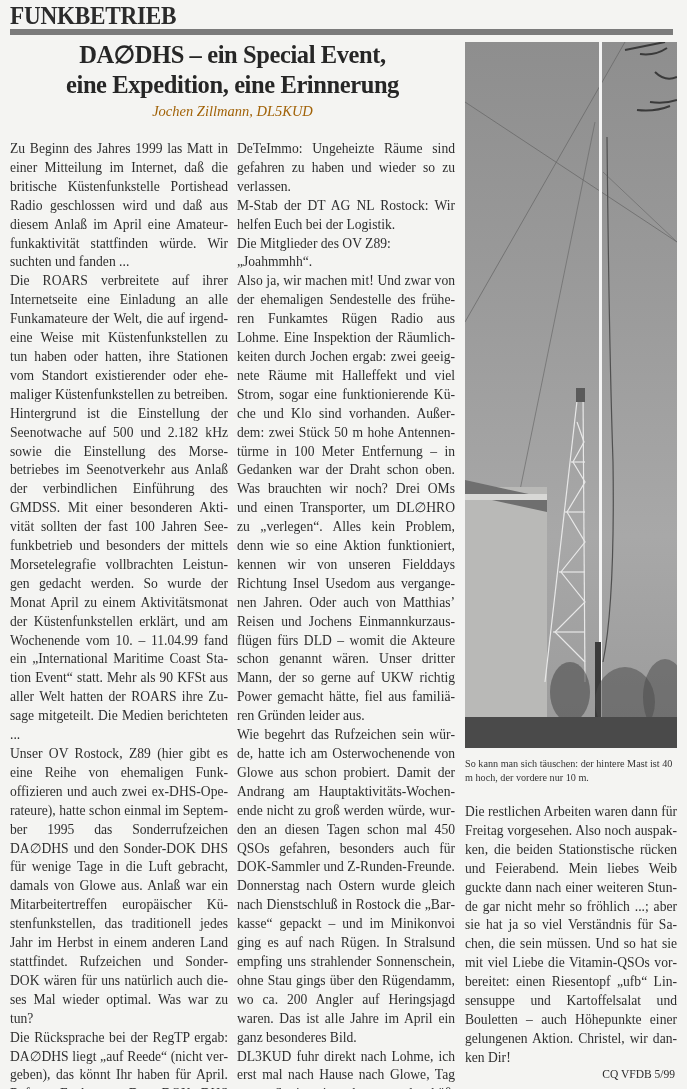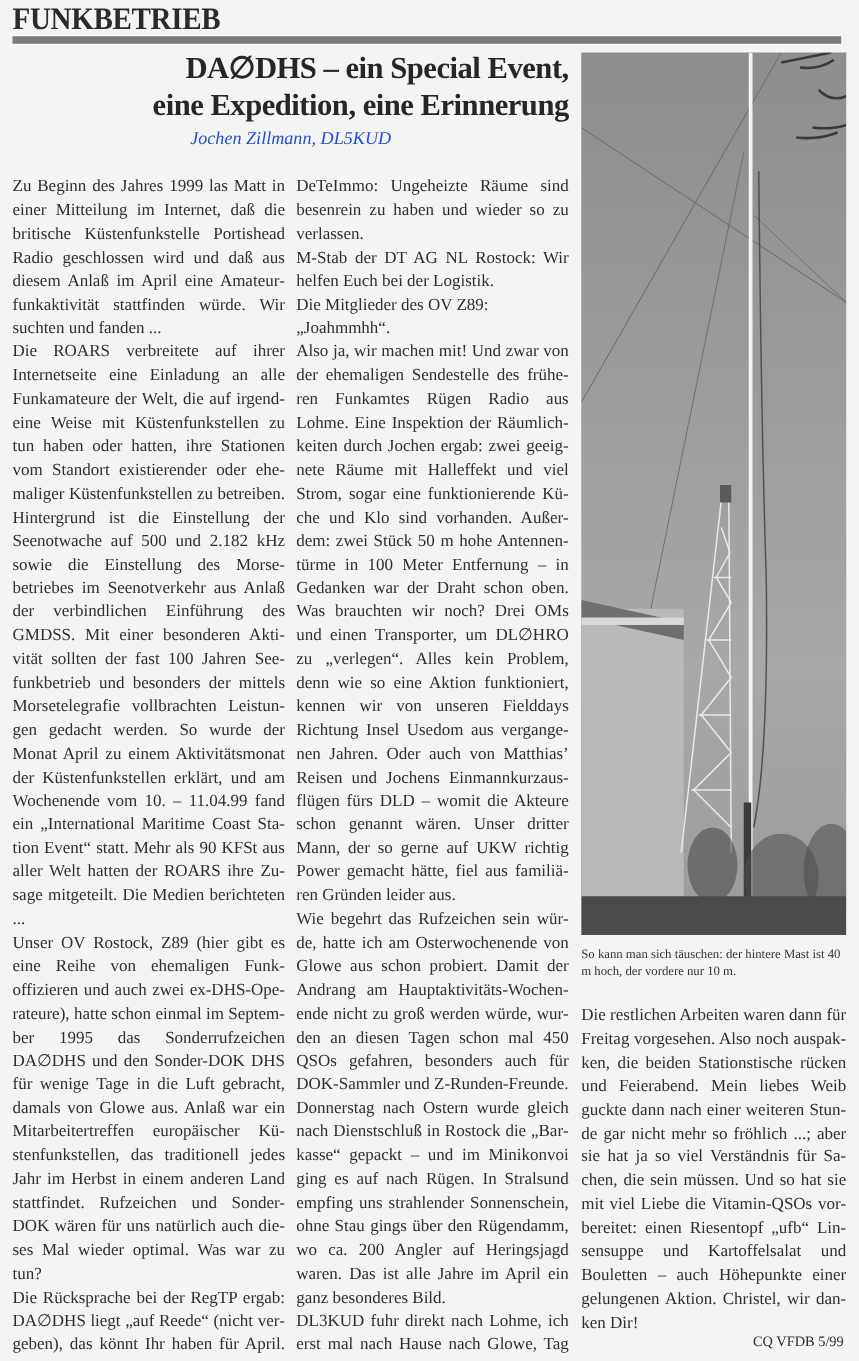--- a/index.html
+++ b/index.html
@@ -33,37 +33,37 @@
     top: 29px;
     width: 663px;
     height: 6px;
     background: #7b7b7b;
   }
   .headline {
     position: absolute;
     left: 10px;
     top: 40px;
     width: 445px;
-    text-align: right;
+    text-align: center;
     margin: 0;
     font-size: 24.5px;
     font-weight: bold;
     line-height: 30px;
     color: #262626;
     letter-spacing: -0.4px;
   }
   .byline {
     position: absolute;
     left: 10px;
     top: 103px;
     width: 445px;
     text-align: center;
     font-style: italic;
     font-size: 14.5px;
-    color: #1d4ed8;
+    color: #a16207;
   }
   .col {
     position: absolute;
     font-size: 13.6px;
     line-height: 18.9px;
     text-align: justify;
     hyphens: manual;
     color: #2e2e2e;
   }
   .col p {
@@ -120,21 +120,21 @@
 <div class="byline">Jochen Zillmann, DL5KUD</div>
 
 <div class="col col-1">
   <p>Zu Beginn des Jahres 1999 las Matt in einer Mitteilung im Internet, daß die britische Küstenfunkstelle Portishead Radio geschlossen wird und daß aus diesem Anlaß im April eine Amateur­funkaktivität stattfinden würde. Wir suchten und fanden ...</p>
   <p>Die ROARS verbreitete auf ihrer Internetseite eine Einladung an alle Funkamateure der Welt, die auf irgend­eine Weise mit Küstenfunkstellen zu tun haben oder hatten, ihre Stationen vom Standort existierender oder ehe­maliger Küstenfunkstellen zu betrei­ben. Hintergrund ist die Einstellung der Seenotwache auf 500 und 2.182 kHz sowie die Einstellung des Morse­betriebes im Seenotverkehr aus Anlaß der verbindlichen Einführung des GMDSS. Mit einer besonderen Akti­vität sollten der fast 100 Jahren See­funkbetrieb und besonders der mittels Morsetelegrafie vollbrachten Leistun­gen gedacht werden. So wurde der Monat April zu einem Aktivitätsmonat der Küstenfunkstellen erklärt, und am Wochenende vom 10. – 11.04.99 fand ein „International Maritime Coast Sta­tion Event“ statt. Mehr als 90 KFSt aus aller Welt hatten der ROARS ihre Zu­sage mitgeteilt. Die Medien berichte­ten ...</p>
   <p class="gap">Unser OV Rostock, Z89 (hier gibt es eine Reihe von ehemaligen Funk­offizieren und auch zwei ex-DHS-Ope­rateure), hatte schon einmal im Septem­ber 1995 das Sonderrufzeichen DA∅DHS und den Sonder-DOK DHS für wenige Tage in die Luft gebracht, damals von Glowe aus. Anlaß war ein Mitarbeitertreffen europäischer Kü­stenfunkstellen, das traditionell jedes Jahr im Herbst in einem anderen Land stattfindet. Rufzeichen und Sonder-DOK wären für uns natürlich auch die­ses Mal wieder optimal. Was war zu tun?</p>
   <p class="gap">Die Rücksprache bei der RegTP ergab: DA∅DHS liegt „auf Reede“ (nicht ver­geben), das könnt Ihr haben für April. Referat Funksport: Den DOK DHS könntet Ihr wieder bekommen.</p>
 </div>
 
 <div class="col col-2">
-  <p>DeTeImmo: Ungeheizte Räume sind besenrein zu haben und wieder so zu verlassen.</p>
+  <p>DeTeImmo: Ungeheizte Räume sind gefahren zu haben und wieder so zu verlassen.</p>
   <p>M-Stab der DT AG NL Rostock: Wir helfen Euch bei der Logistik.</p>
   <p style="text-align:left">Die Mitglieder des OV Z89:</p>
   <p style="text-align:left">„Joahmmhh“.</p>
   <p>Also ja, wir machen mit! Und zwar von der ehemaligen Sendestelle des frühe­ren Funkamtes Rügen Radio aus Lohme. Eine Inspektion der Räumlich­keiten durch Jochen ergab: zwei geeig­nete Räume mit Halleffekt und viel Strom, sogar eine funktionierende Kü­che und Klo sind vorhanden. Außer­dem: zwei Stück 50 m hohe Antennen­türme in 100 Meter Entfernung – in Gedanken war der Draht schon oben. Was brauchten wir noch? Drei OMs und einen Transporter, um DL∅HRO zu „verlegen“. Alles kein Problem, denn wie so eine Aktion funktioniert, kennen wir von unseren Fielddays Richtung Insel Usedom aus vergange­nen Jahren. Oder auch von Matthias’ Reisen und Jochens Einmannkurzaus­flügen fürs DLD – womit die Akteure schon genannt wären. Unser dritter Mann, der so gerne auf UKW richtig Power gemacht hätte, fiel aus familiä­ren Gründen leider aus.</p>
   <p>Wie begehrt das Rufzeichen sein wür­de, hatte ich am Osterwochenende von Glowe aus schon probiert. Damit der Andrang am Hauptaktivitäts-Wochen­ende nicht zu groß werden würde, wur­den an diesen Tagen schon mal 450 QSOs gefahren, besonders auch für DOK-Sammler und Z-Runden-Freun­de.</p>
   <p>Donnerstag nach Ostern wurde gleich nach Dienstschluß in Rostock die „Bar­kasse“ gepackt – und im Minikonvoi ging es auf nach Rügen. In Stralsund empfing uns strahlender Sonnenschein, ohne Stau gings über den Rügendamm, wo ca. 200 Angler auf Heringsjagd waren. Das ist alle Jahre im April ein ganz besonderes Bild.</p>
   <p>DL3KUD fuhr direkt nach Lohme, ich erst mal nach Hause nach Glowe, Tag sagen, Station einpacken, ... und tschüß. Im Dämmerlicht hatte Matthias seine R7000 fast fertig.</p>
 </div>
 
 <div class="photo" title="Photo: antenna masts next to a building">

